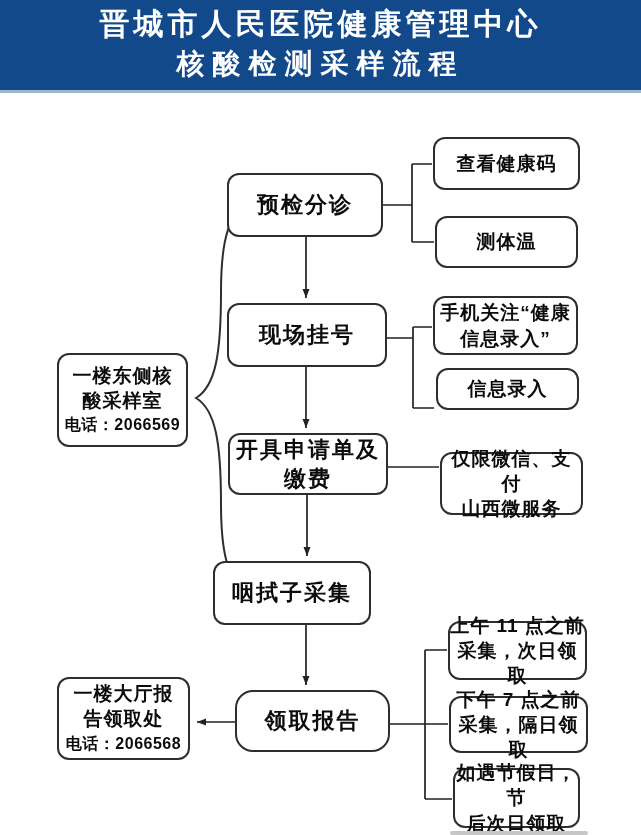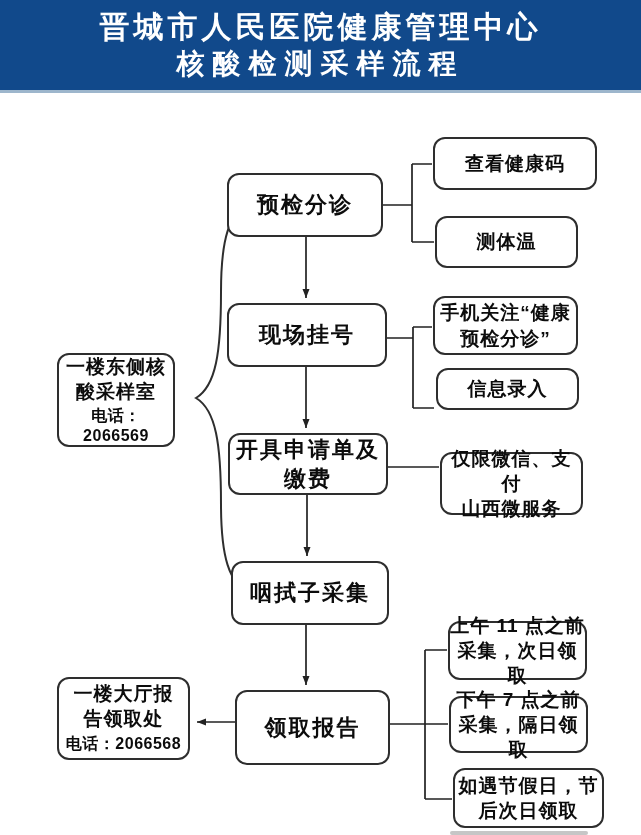--- a/index.html
+++ b/index.html
@@ -12,21 +12,21 @@
     font-family:"Liberation Sans", sans-serif;
   }
   .header{
     position:absolute;left:0;top:0;width:641px;height:90px;
     background:#11498b;
     border-bottom:3px solid #9db6cc;
     display:flex;flex-direction:column;align-items:center;justify-content:center;
     color:#ffffff;
   }
   .header .t1{
-    font-family:Liberation Serif, serif;
+    font-family:Liberation Mono, monospace;
     font-weight:bold;font-size:30px;letter-spacing:4px;line-height:1.1;
   }
   .header .t2{
     font-family:"Liberation Serif", serif;
     font-weight:bold;font-size:28px;letter-spacing:8px;line-height:1.2;margin-top:4px;
   }
   .fc-box{
     position:absolute;
     background:#ffffff;
     border:2px solid #2e2e2e;
@@ -89,58 +89,58 @@
   <div class="fc-box" style="left:227px;top:173px;width:156px;height:64px;">
     <div class="fc-label main-label">预检分诊</div>
   </div>
   <div class="fc-box" style="left:227px;top:303px;width:160px;height:64px;">
     <div class="fc-label main-label">现场挂号</div>
   </div>
   <div class="fc-box" style="left:228px;top:433px;width:160px;height:62px;">
     <div class="fc-label main-label">开具申请单及
 缴费</div>
   </div>
-  <div class="fc-box" style="left:231px;top:561px;width:158px;height:64px;">
+  <div class="fc-box" style="left:213px;top:561px;width:158px;height:64px;">
     <div class="fc-label main-label">咽拭子采集</div>
   </div>
-  <div class="fc-box" style="left:235px;top:690px;width:155px;height:75px;">
+  <div class="fc-box" style="left:235px;top:690px;width:155px;height:62px;border-radius:18px;">
     <div class="fc-label main-label">领取报告</div>
   </div>
 
-  <div class="fc-box" style="left:433px;top:137px;width:164px;height:53px;">
+  <div class="fc-box" style="left:433px;top:137px;width:147px;height:53px;">
     <div class="fc-label side-label">查看健康码</div>
   </div>
   <div class="fc-box" style="left:435px;top:216px;width:143px;height:52px;">
     <div class="fc-label side-label">测体温</div>
   </div>
   <div class="fc-box" style="left:433px;top:296px;width:145px;height:59px;">
     <div class="fc-label side-label">手机关注“健康
-预检分诊”</div>
+信息录入”</div>
   </div>
   <div class="fc-box" style="left:436px;top:368px;width:143px;height:42px;">
     <div class="fc-label side-label">信息录入</div>
   </div>
   <div class="fc-box" style="left:440px;top:452px;width:143px;height:63px;">
     <div class="fc-label side-label">仅限微信、支付
 山西微服务</div>
   </div>
   <div class="fc-box" style="left:448px;top:621px;width:139px;height:59px;">
     <div class="fc-label side-label">上午 11 点之前
 采集，次日领取</div>
   </div>
   <div class="fc-box" style="left:449px;top:696px;width:139px;height:57px;">
     <div class="fc-label side-label">下午 7 点之前
 采集，隔日领取</div>
   </div>
-  <div class="fc-box" style="left:453px;top:768px;width:151px;height:60px;">
+  <div class="fc-box" style="left:453px;top:768px;width:127px;height:60px;">
     <div class="fc-label side-label">如遇节假日，节
 后次日领取</div>
   </div>
 
-  <div class="fc-box" style="left:57px;top:353px;width:118px;height:94px;">
+  <div class="fc-box" style="left:57px;top:353px;width:131px;height:94px;">
     <div class="loc-name">一楼东侧核
 酸采样室</div>
     <div class="loc-phone">电话：2066569</div>
   </div>
   <div class="fc-box" style="left:57px;top:677px;width:133px;height:83px;">
     <div class="loc-name">一楼大厅报
 告领取处</div>
     <div class="loc-phone">电话：2066568</div>
   </div>
 

